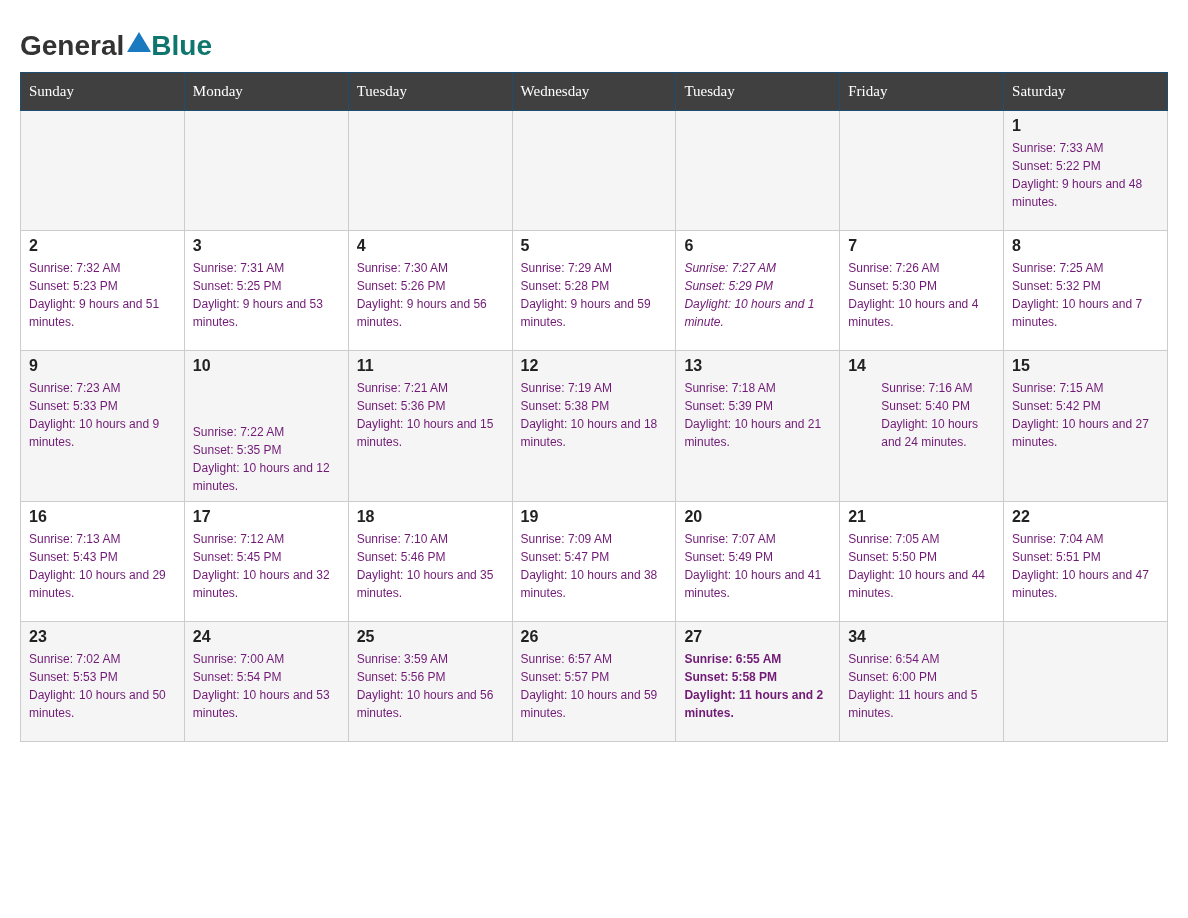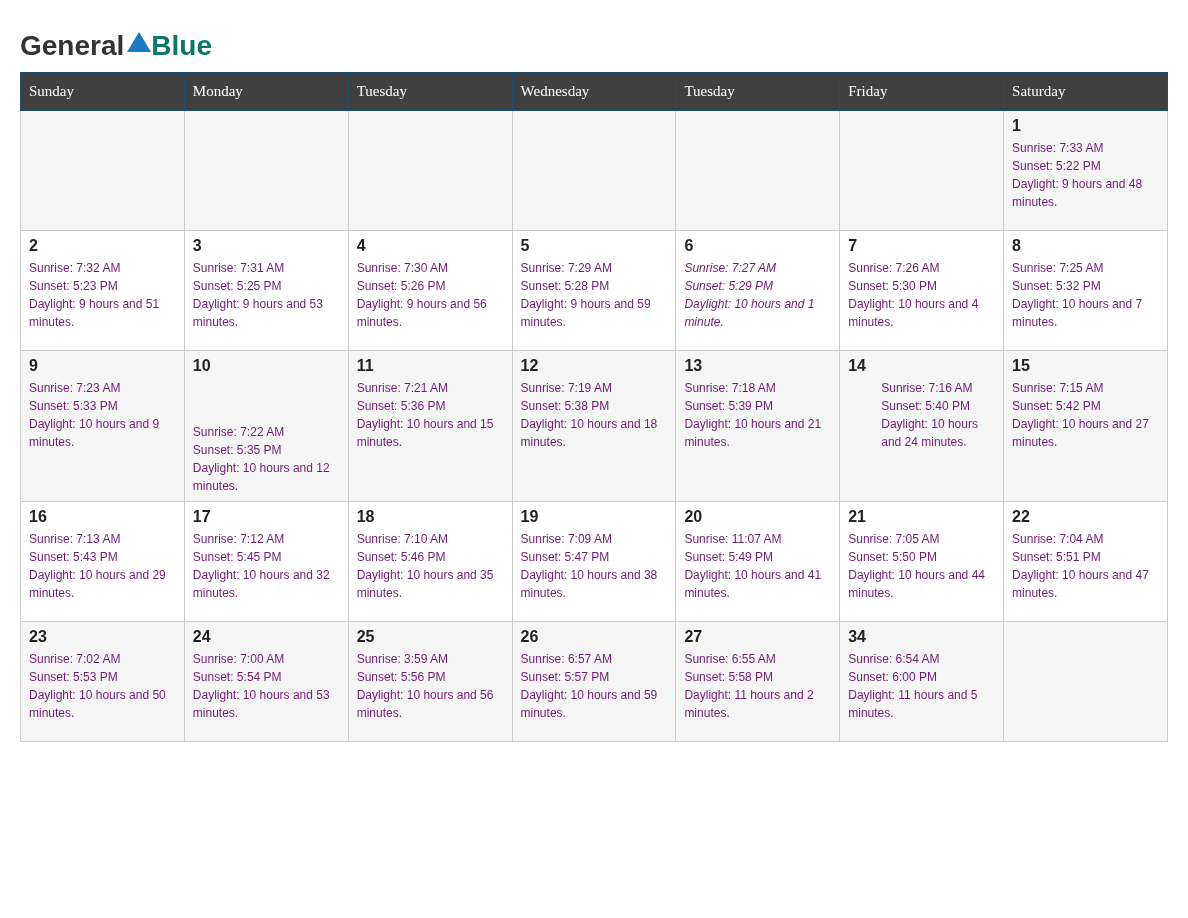--- a/index.html
+++ b/index.html
@@ -254,21 +254,21 @@
 Daylight: 10 hours and 35 minutes.</div>
         </td>
         <td>
           <div class="day-number">19</div>
           <div class="day-info" style="white-space: pre-line;">Sunrise: 7:09 AM
 Sunset: 5:47 PM
 Daylight: 10 hours and 38 minutes.</div>
         </td>
         <td>
           <div class="day-number">20</div>
-          <div class="day-info" style="white-space: pre-line;">Sunrise: 11:07 AM
+          <div class="day-info" style="white-space: pre-line;">Sunrise: 7:07 AM
 Sunset: 5:49 PM
 Daylight: 10 hours and 41 minutes.</div>
         </td>
         <td>
           <div class="day-number">21</div>
           <div class="day-info" style="white-space: pre-line;">Sunrise: 7:05 AM
 Sunset: 5:50 PM
 Daylight: 10 hours and 44 minutes.</div>
         </td>
         <td>
@@ -298,21 +298,21 @@
 Daylight: 10 hours and 56 minutes.</div>
         </td>
         <td class="alt-row">
           <div class="day-number">26</div>
           <div class="day-info" style="white-space: pre-line;">Sunrise: 6:57 AM
 Sunset: 5:57 PM
 Daylight: 10 hours and 59 minutes.</div>
         </td>
         <td class="alt-row">
           <div class="day-number">27</div>
-          <div class="day-info" style="white-space: pre-line;">Sunrise: 6:55 AM
+          <div class="day-info" style="white-space: pre-line; font-weight: bold;">Sunrise: 6:55 AM
 Sunset: 5:58 PM
 Daylight: 11 hours and 2 minutes.</div>
         </td>
         <td class="alt-row">
           <div class="day-number">34</div>
           <div class="day-info" style="white-space: pre-line;">Sunrise: 6:54 AM
 Sunset: 6:00 PM
 Daylight: 11 hours and 5 minutes.</div>
         </td>
         <td class="alt-row"></td>

